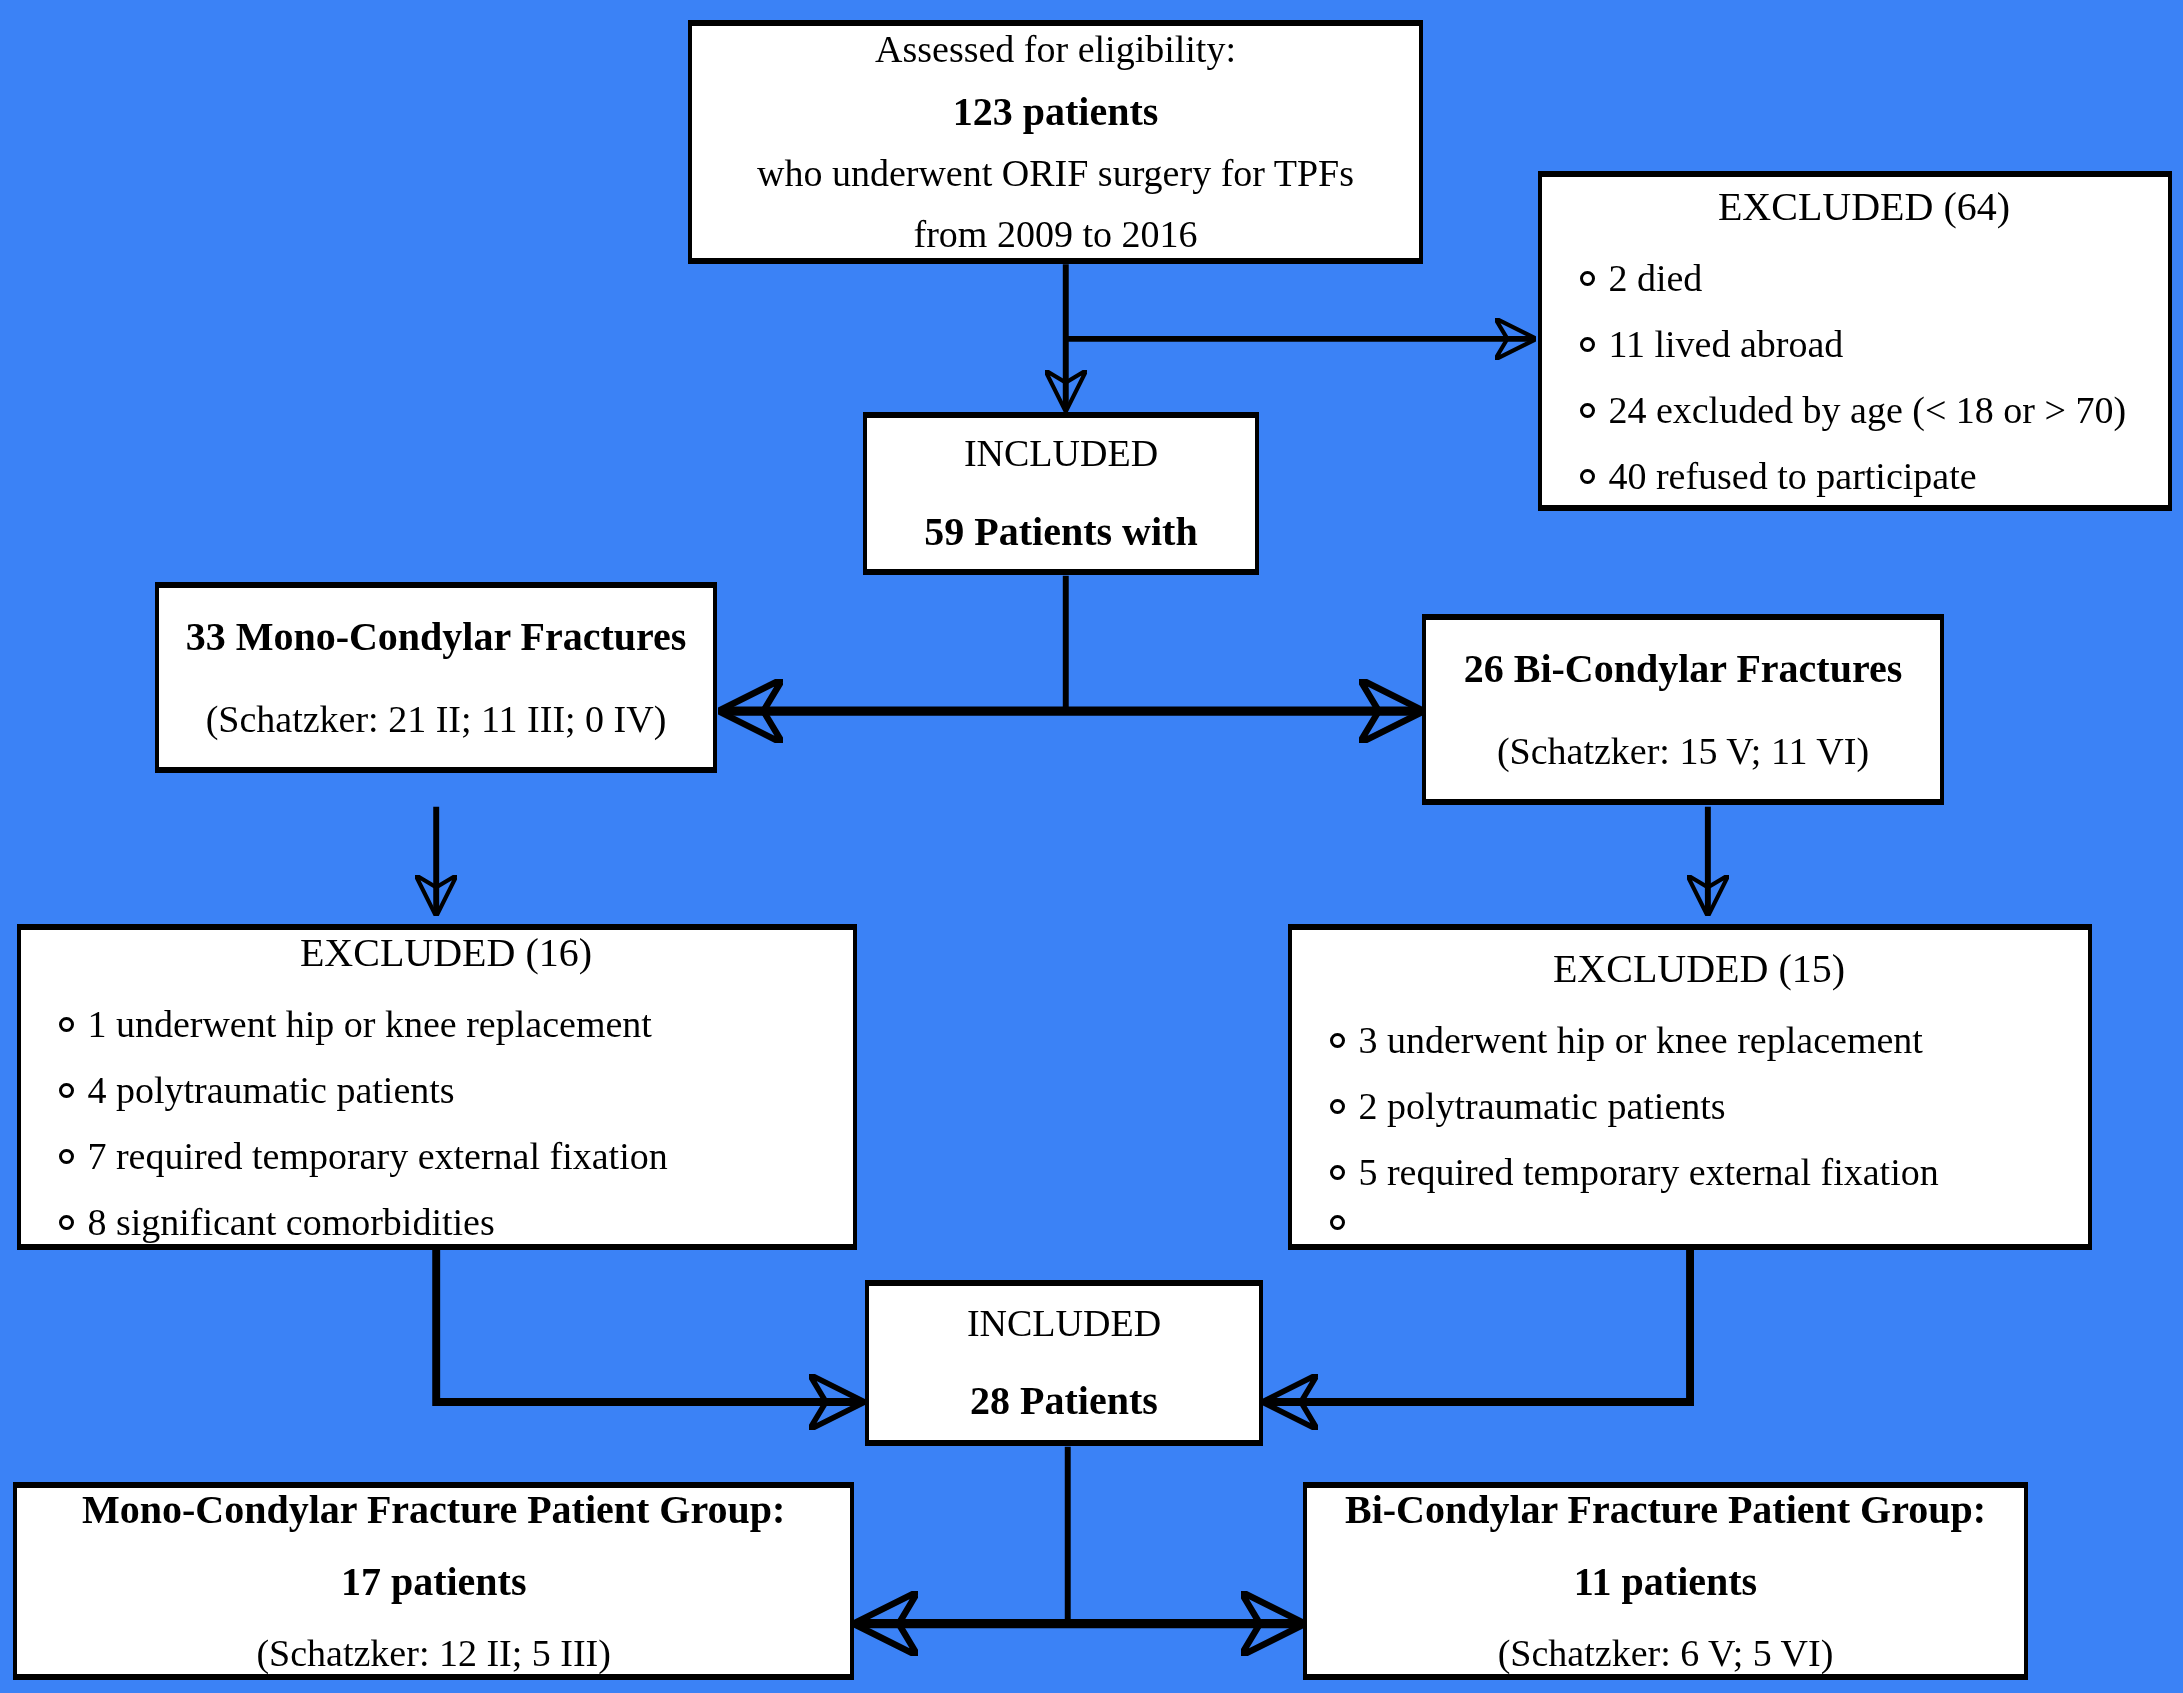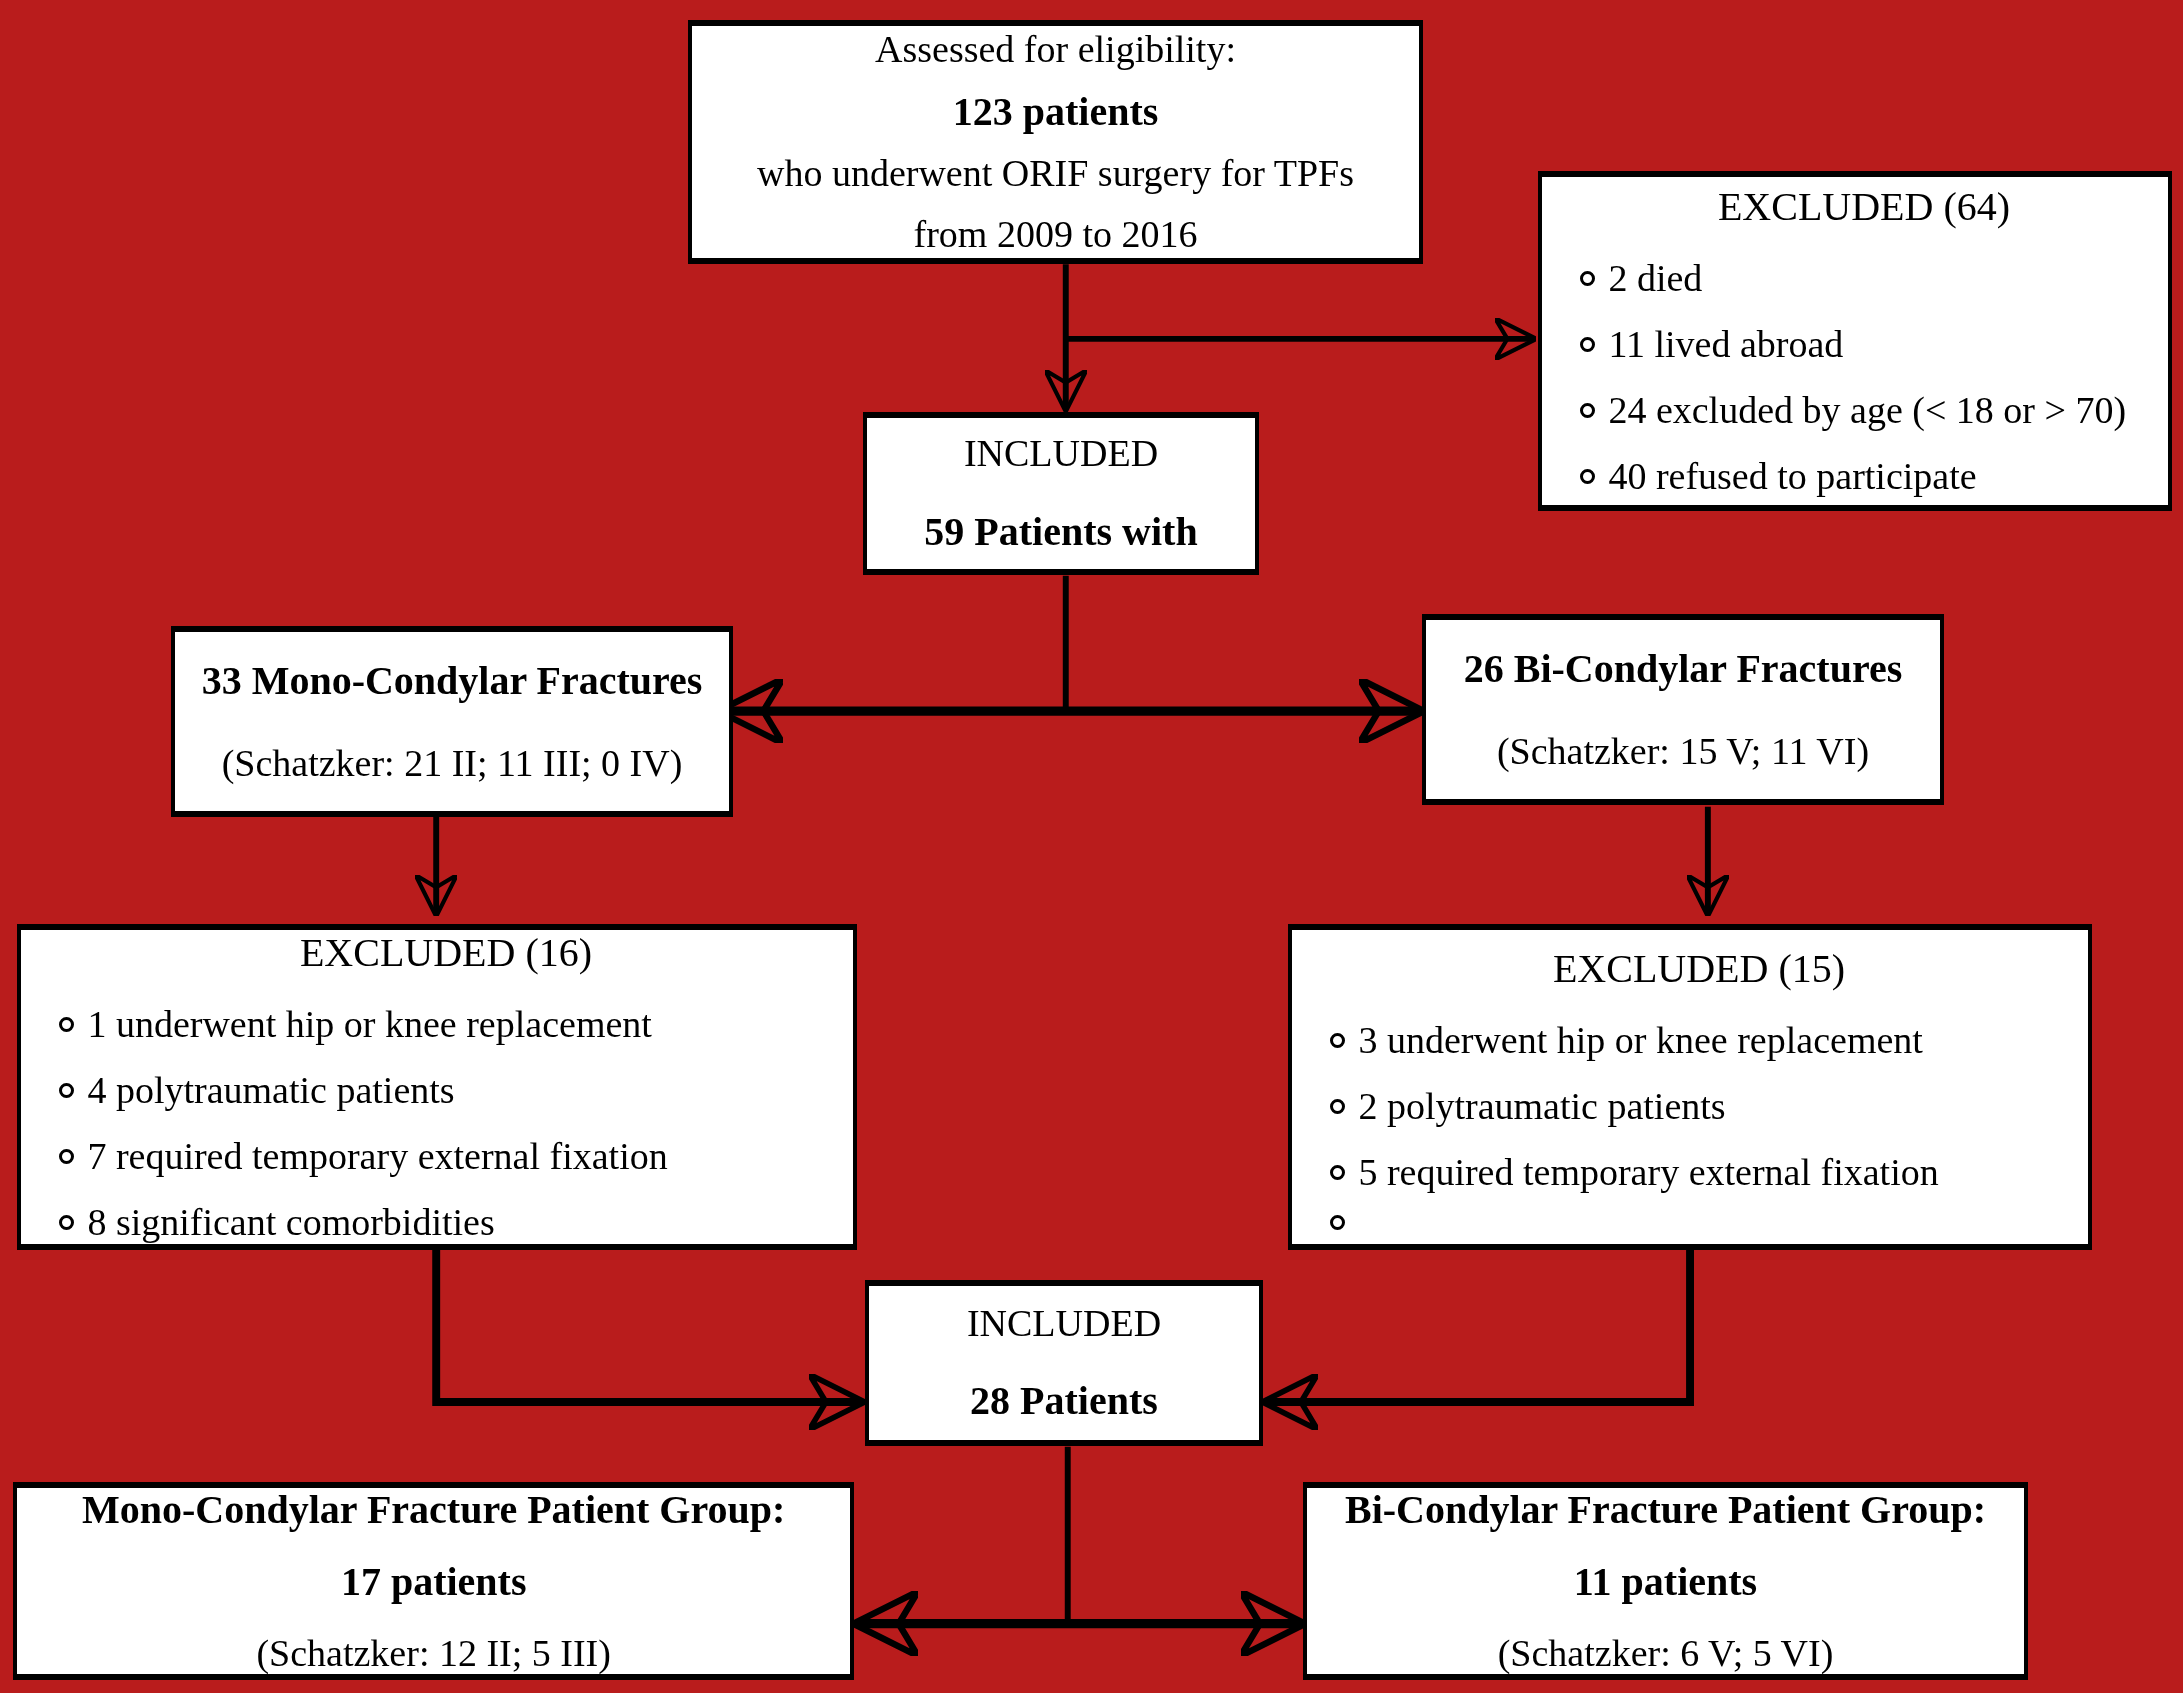--- a/index.html
+++ b/index.html
@@ -1,20 +1,20 @@
 <!DOCTYPE html>
 <html lang="en" style="font-size:10.6px"><head>
 <meta charset="utf-8">
 <style>
   html,body{margin:0;padding:0;background:#ffffff;}
   .canvas{
     position:relative;
     width:2183px;
     height:1694px;
-    background:#b91c1c;
+    background:#3b82f6;
     font-family:"Liberation Serif","DejaVu Serif",serif;
     color:#000000;
   }
   .flowbox{
     position:absolute;
     box-sizing:border-box;
     border:4px solid #000;
     border-top-width:6px;
     border-bottom-width:6px;
     background:#ffffff;
@@ -126,21 +126,21 @@
       <span class="dot"></span>
       <span>40 refused to participate</span>
     </div>
   </div>
 
   <div class="flowbox gap44" style="left:863px;top:412px;width:396px;height:163px;">
     <div class="ln">INCLUDED</div>
     <div class="ln bold">59 Patients with</div>
   </div>
 
-  <div class="flowbox gap52" style="left:155px;top:626px;width:562px;height:191px;margin-left:16px;">
+  <div class="flowbox gap52" style="left:155px;top:582px;width:562px;height:191px;">
     <div class="ln bold">33 Mono-Condylar Fractures</div>
     <div class="ln">(Schatzker: 21 II; 11 III; 0 IV)</div>
   </div>
 
   <div class="flowbox gap52" style="left:1422px;top:614px;width:522px;height:191px;">
     <div class="ln bold">26 Bi-Condylar Fractures</div>
     <div class="ln">(Schatzker: 15 V; 11 VI)</div>
   </div>
 
   <div class="flowbox listbox" style="left:17px;top:917px;width:840px;height:326px;">

